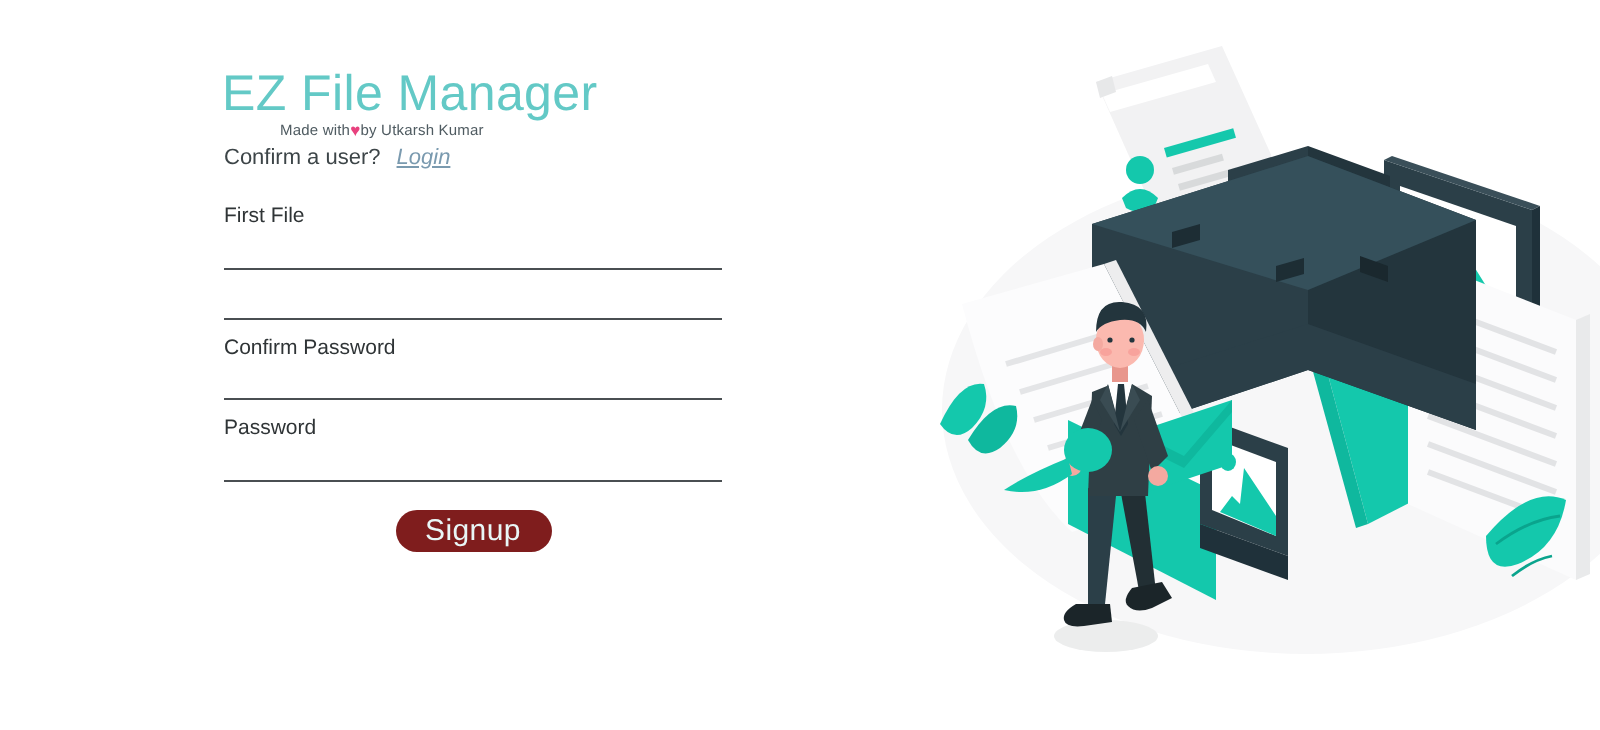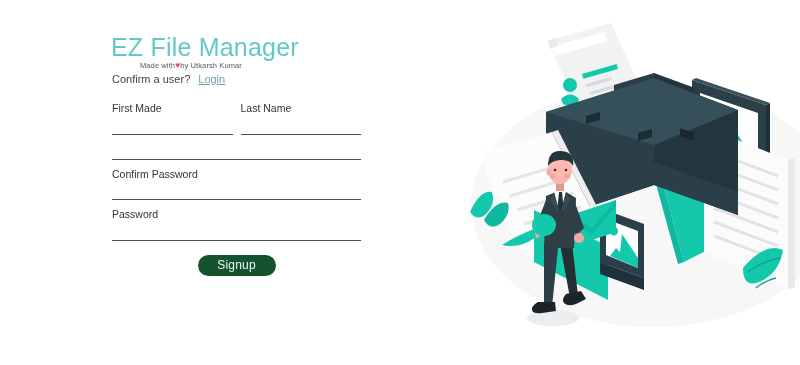--- a/index.html
+++ b/index.html
@@ -64,20 +64,21 @@
     font-size: 11px;
     color: #3d4548;
     line-height: 1;
     white-space: nowrap;
   }
   .already-row .login-link {
     color: #7a9aaf;
     text-decoration: underline;
     margin-left: 8px;
     cursor: pointer;
+    font-style: italic;
   }
 
   
   .form {
     position: absolute;
     left: 64px;
     top: 103px;
     width: 249px;
   }
   .field-row {
@@ -115,24 +116,24 @@
   .btn-wrap {
     margin-top: 14px;
     display: flex;
     justify-content: center;
   }
   .signup-btn {
     width: 78px;
     height: 21px;
     border: none;
     border-radius: 11px;
-    background: #14532d;
+    background: #7f1d1d;
     color: #e9f6f6;
     font-family: "Liberation Sans", sans-serif;
-    font-size: 12px;
+    font-size: 15px;
     letter-spacing: 0.2px;
     cursor: pointer;
     padding: 0;
     line-height: 21px;
   }
 
   
   .illustration {
     position: absolute;
     left: 400px;
@@ -156,25 +157,21 @@
     </div>
 
     <div class="already-row">
       <span>Confirm a user?</span><a class="login-link" href="#">Login</a>
     </div>
 
     <div class="form">
 
       <div class="field-row">
         <div class="field">
-          <label class="field-label">First Made</label>
-          <input class="field-input" type="text" placeholder="" style="">
-        </div>
-        <div class="field">
-          <label class="field-label">Last Name</label>
+          <label class="field-label">First File</label>
           <input class="field-input" type="text" placeholder="" style="">
         </div>
       </div>
 
       <div class="field">
         <input class="field-input" type="email" placeholder="" style="">
       </div>
 
       <div class="field">
         <label class="field-label">Confirm Password</label>

